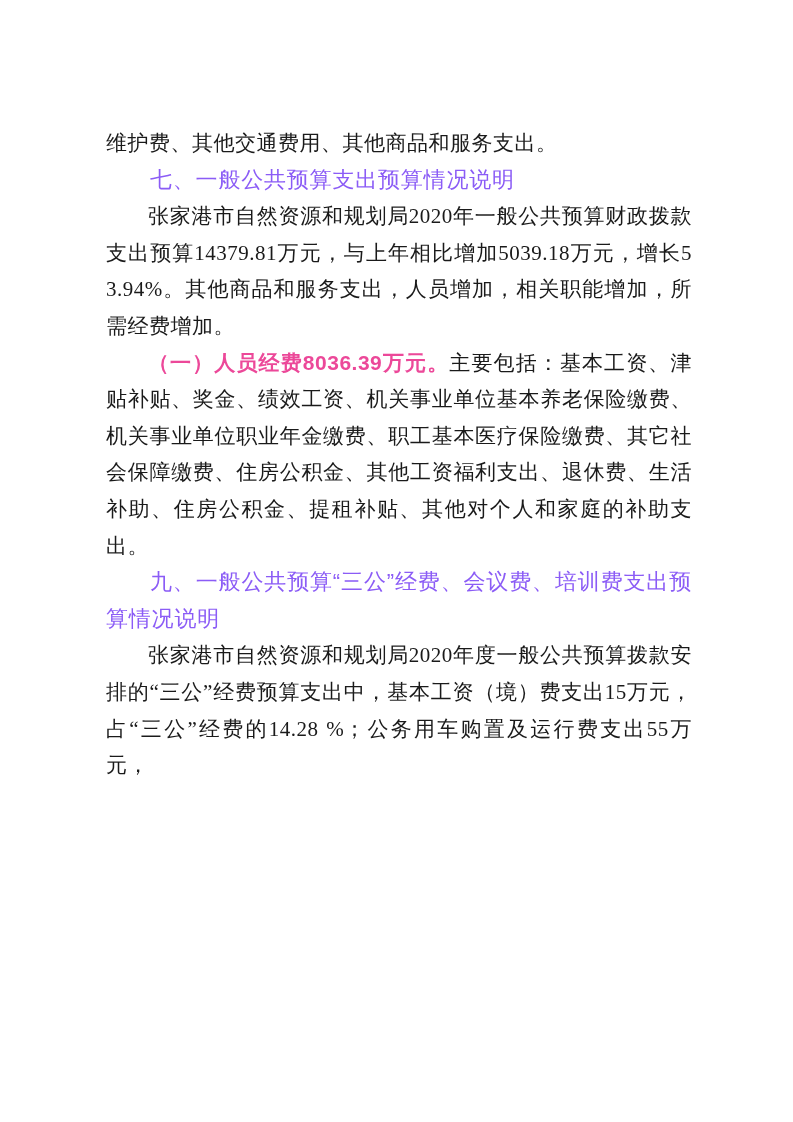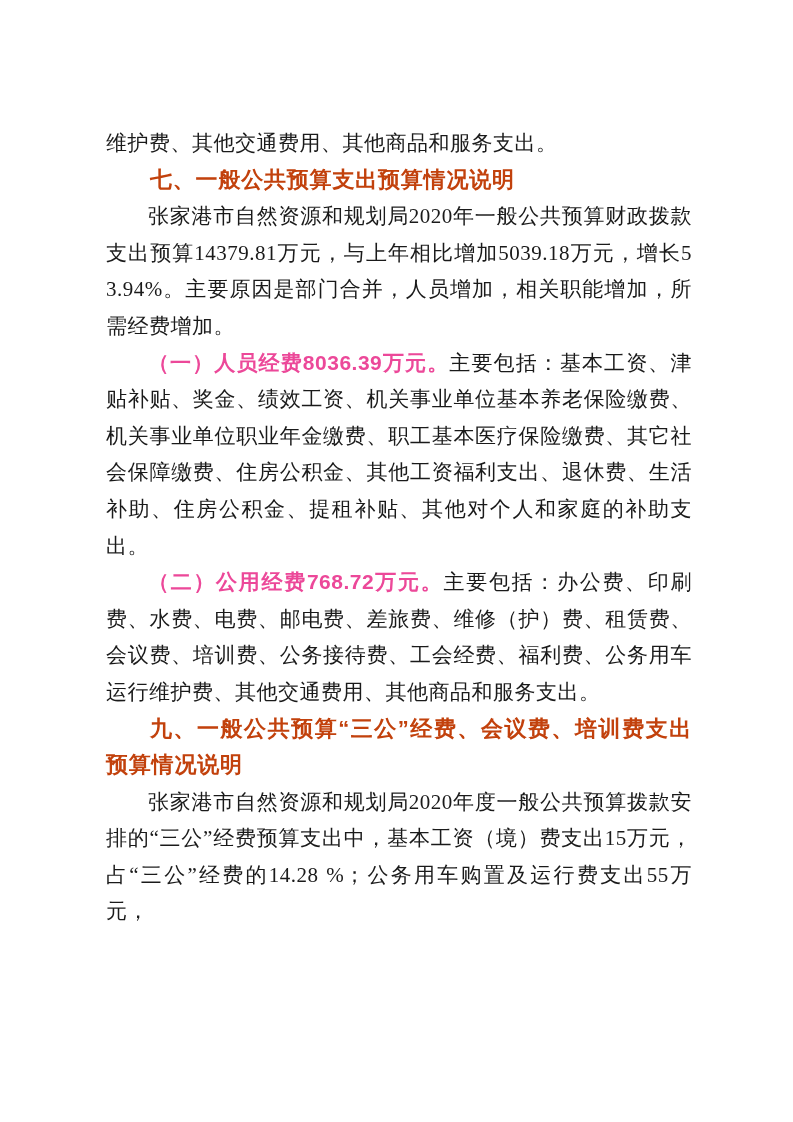--- a/index.html
+++ b/index.html
@@ -31,50 +31,49 @@
     text-justify: inter-character;
     text-indent: 2em;
     word-break: break-all;
   }
   .no-indent {
     text-indent: 0;
   }
   .heading {
     margin: 0;
     font-family: "Liberation Sans", "DejaVu Sans", sans-serif;
-    font-weight: bold;
+    font-weight: normal;
     font-size: 22px;
     line-height: 36.6px;
     letter-spacing: 0.8px;
     text-align: justify;
     text-justify: inter-character;
     text-indent: 2em;
     word-break: break-all;
-    color: #c2410c;
+    color: #8b5cf6;
   }
   .bold-lead {
     font-family: "Liberation Sans", "DejaVu Sans", sans-serif;
     font-weight: bold;
     color: #ec4899;
   }
 </style>
 </head>
 <body>
 
 <div class="page">
 
   <p class="body-text no-indent">维护费、其他交通费用、其他商品和服务支出。</p>
 
   <h2 class="heading">七、一般公共预算支出预算情况说明</h2>
 
-  <p class="body-text">张家港市自然资源和规划局2020年一般公共预算财政拨款支出预算14379.81万元，与上年相比增加5039.18万元，增长53.94%。主要原因是部门合并，人员增加，相关职能增加，所需经费增加。</p>
+  <p class="body-text">张家港市自然资源和规划局2020年一般公共预算财政拨款支出预算14379.81万元，与上年相比增加5039.18万元，增长53.94%。其他商品和服务支出，人员增加，相关职能增加，所需经费增加。</p>
 
 
 
   <p class="body-text"><strong class="bold-lead">（一）人员经费8036.39万元。</strong><span>主要包括：基本工资、津贴补贴、奖金、绩效工资、机关事业单位基本养老保险缴费、机关事业单位职业年金缴费、职工基本医疗保险缴费、其它社会保障缴费、住房公积金、其他工资福利支出、退休费、生活补助、住房公积金、提租补贴、其他对个人和家庭的补助支出。</span></p>
 
-  <p class="body-text"><strong class="bold-lead">（二）公用经费768.72万元。</strong><span>主要包括：办公费、印刷费、水费、电费、邮电费、差旅费、维修（护）费、租赁费、会议费、培训费、公务接待费、工会经费、福利费、公务用车运行维护费、其他交通费用、其他商品和服务支出。</span></p>
 
   <h2 class="heading">九、一般公共预算“三公”经费、会议费、培训费支出预算情况说明</h2>
 
   <p class="body-text">张家港市自然资源和规划局2020年度一般公共预算拨款安排的“三公”经费预算支出中，基本工资（境）费支出15万元，占“三公”经费的14.28 %；公务用车购置及运行费支出55万元，</p>
 
 </div>
 
 </body></html>

